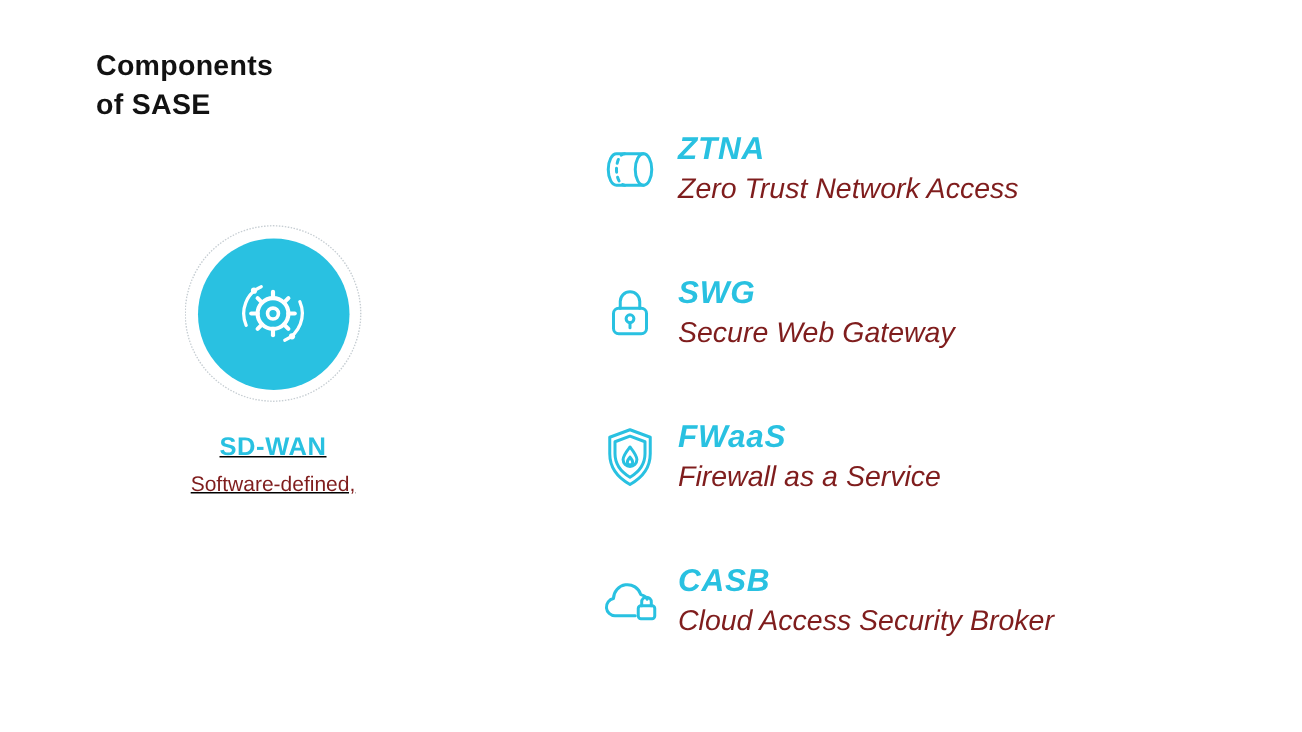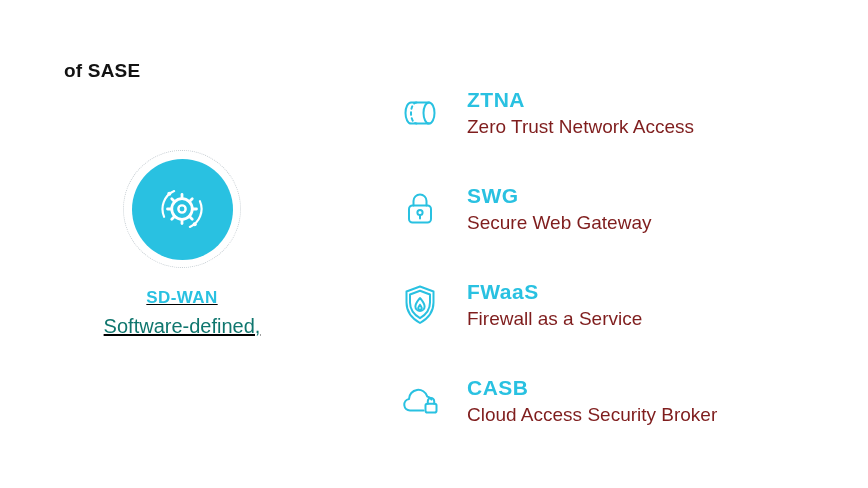--- a/index.html
+++ b/index.html
@@ -56,23 +56,23 @@
   }
   .left-abbr {
     margin-top: 20px;
     font-size: 17px;
     font-weight: 700;
     color: #29C1E1;
     letter-spacing: 0.4px;
   }
   .left-desc {
     margin-top: 5px;
-    font-size: 20px;
+    font-size: 14px;
     line-height: 1.32;
-    color: #0f766e;
+    color: #7f1d1d;
   }
   .rows {
     position: absolute;
     left: 396px;
     top: 86px;
   }
   .row {
     display: flex;
     align-items: center;
     height: 54px;
@@ -80,21 +80,22 @@
   }
   .icon-box {
     width: 48px;
     height: 48px;
     flex: 0 0 48px;
     display: flex;
     align-items: center;
     justify-content: center;
   }
   .row-text {
-    margin-left: 23px;
+    margin-left: 8px;
+    font-style: italic;
   }
   .row-abbr {
     font-size: 21px;
     font-weight: 700;
     color: #29C1E1;
     letter-spacing: 0.5px;
     line-height: 1.15;
   }
   .row-name {
     font-size: 19px;
@@ -115,21 +116,21 @@
     fill: none;
     stroke-linecap: round;
     stroke-linejoin: round;
   }
 </style>
 </head>
 <body>
 
 <div class="canvas">
 
-  <h1 class="title"><br><span>of SASE</span></h1>
+  <h1 class="title"><span>Components</span><br><span>of SASE</span></h1>
 
   <div class="left-block">
     <div class="ring">
       <div class="solid-circle">
         <svg class="gear" width="58" height="58" viewBox="-24 -24 48 48">
           <circle r="8.5" stroke-width="2.3"></circle>
           <circle r="3" stroke-width="2"></circle>
           <g stroke-width="2.3">
             <line y1="-8.5" y2="-12"></line>
             <line y1="-8.5" y2="-12" transform="rotate(45)"></line>

